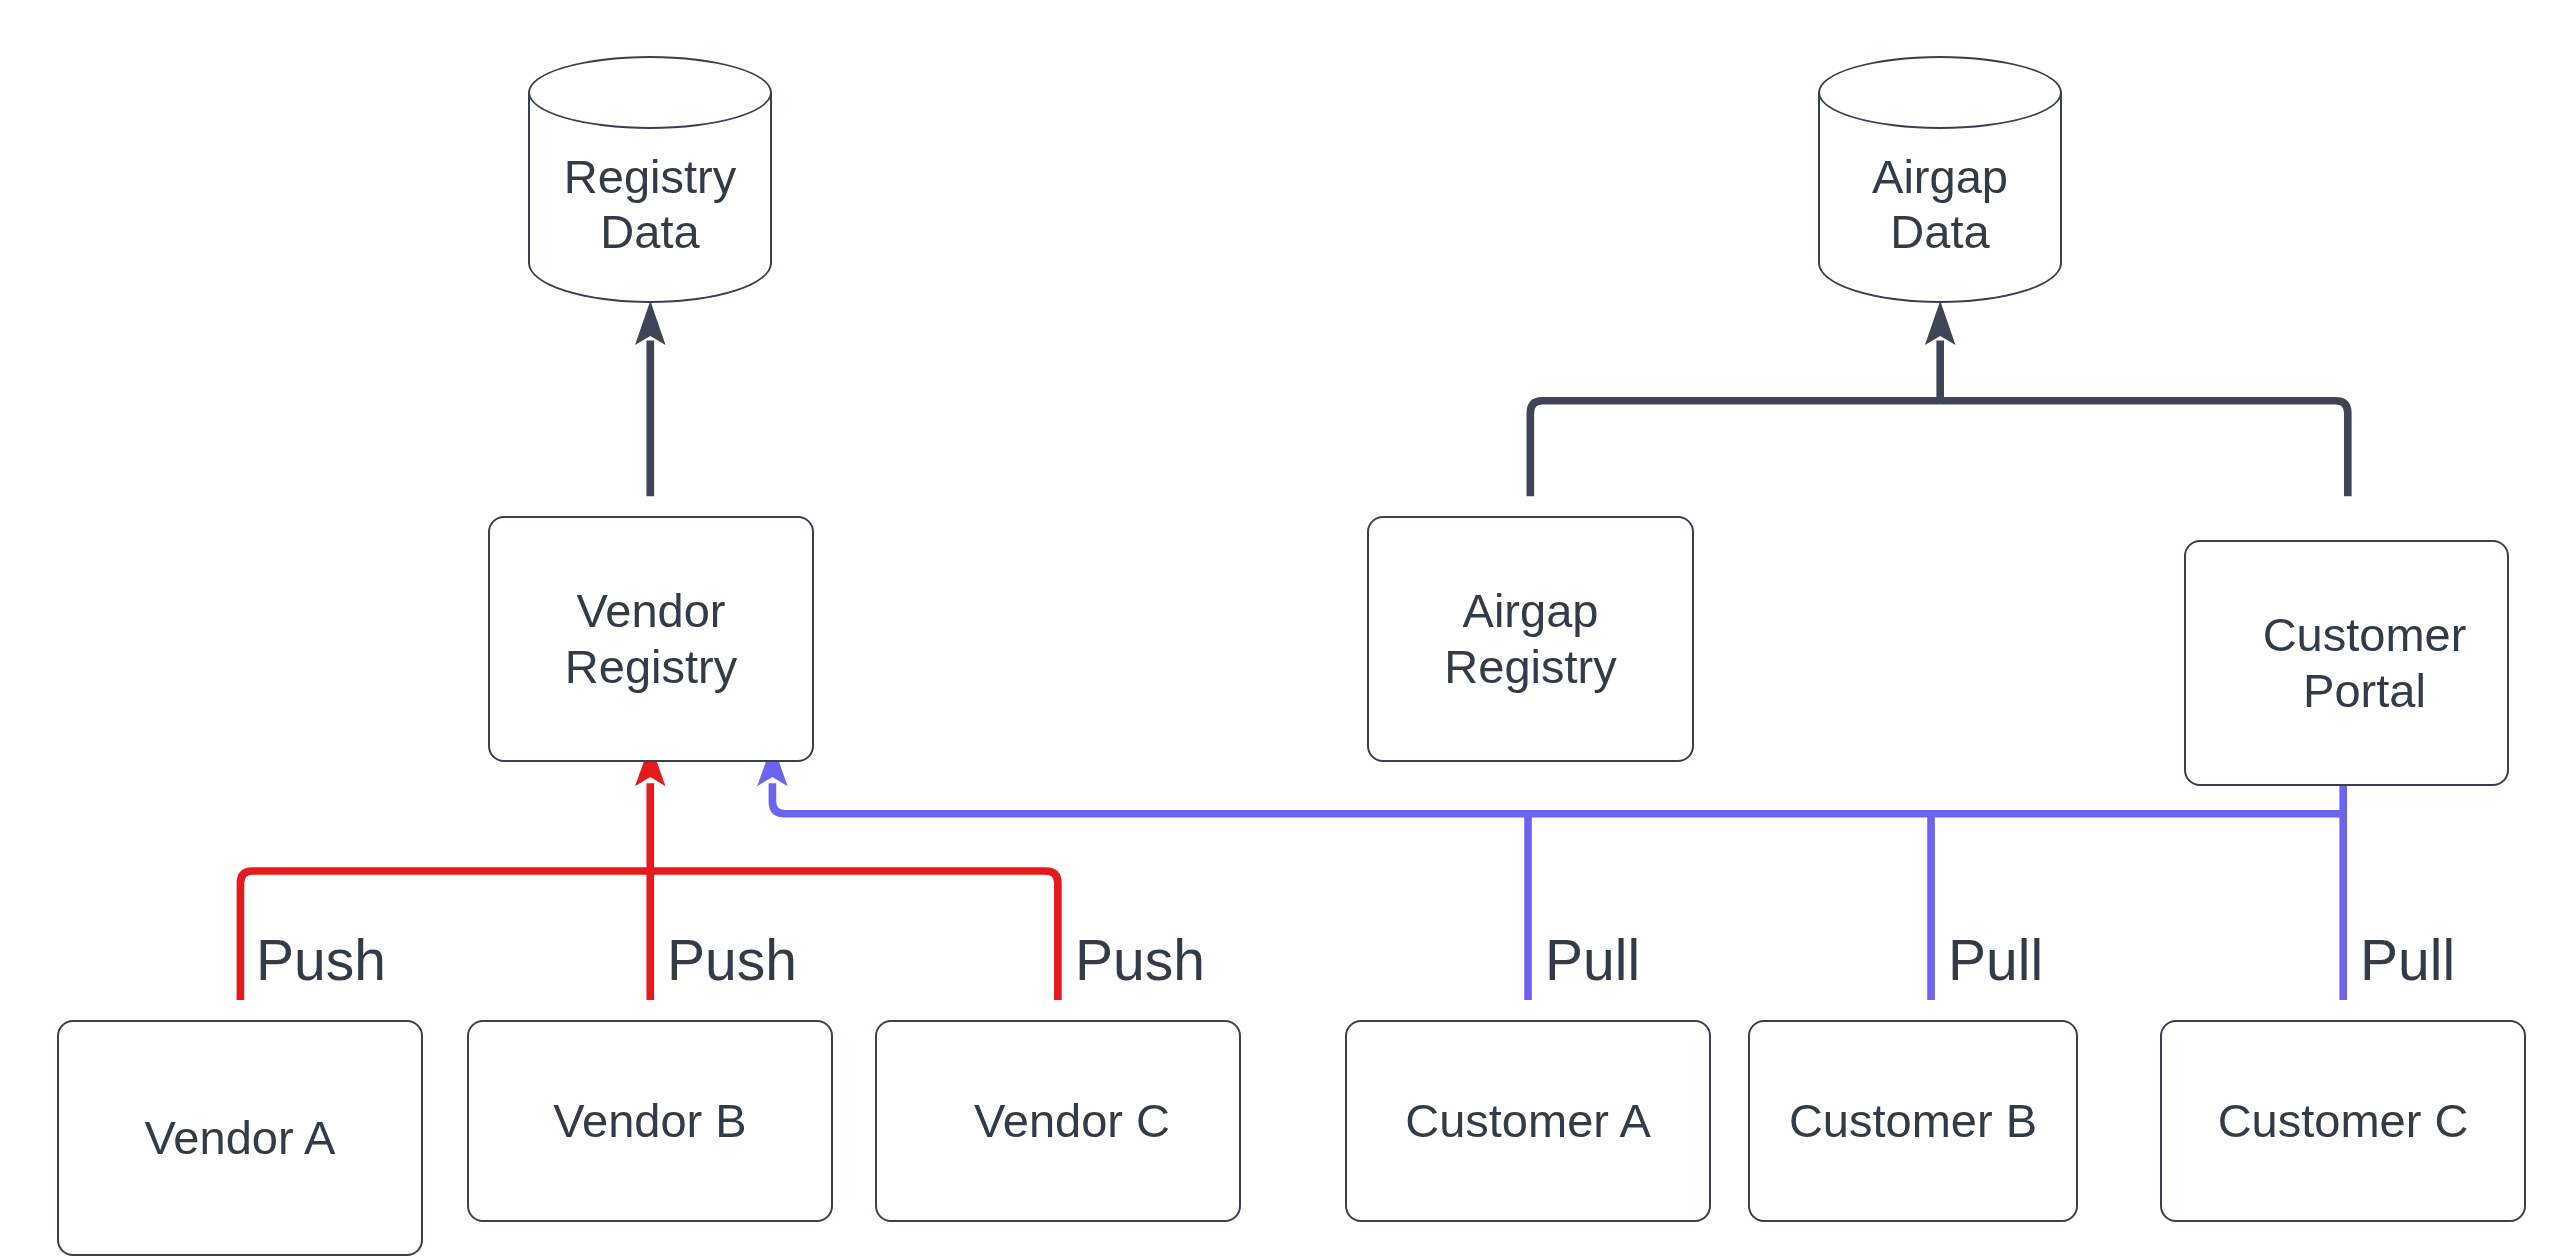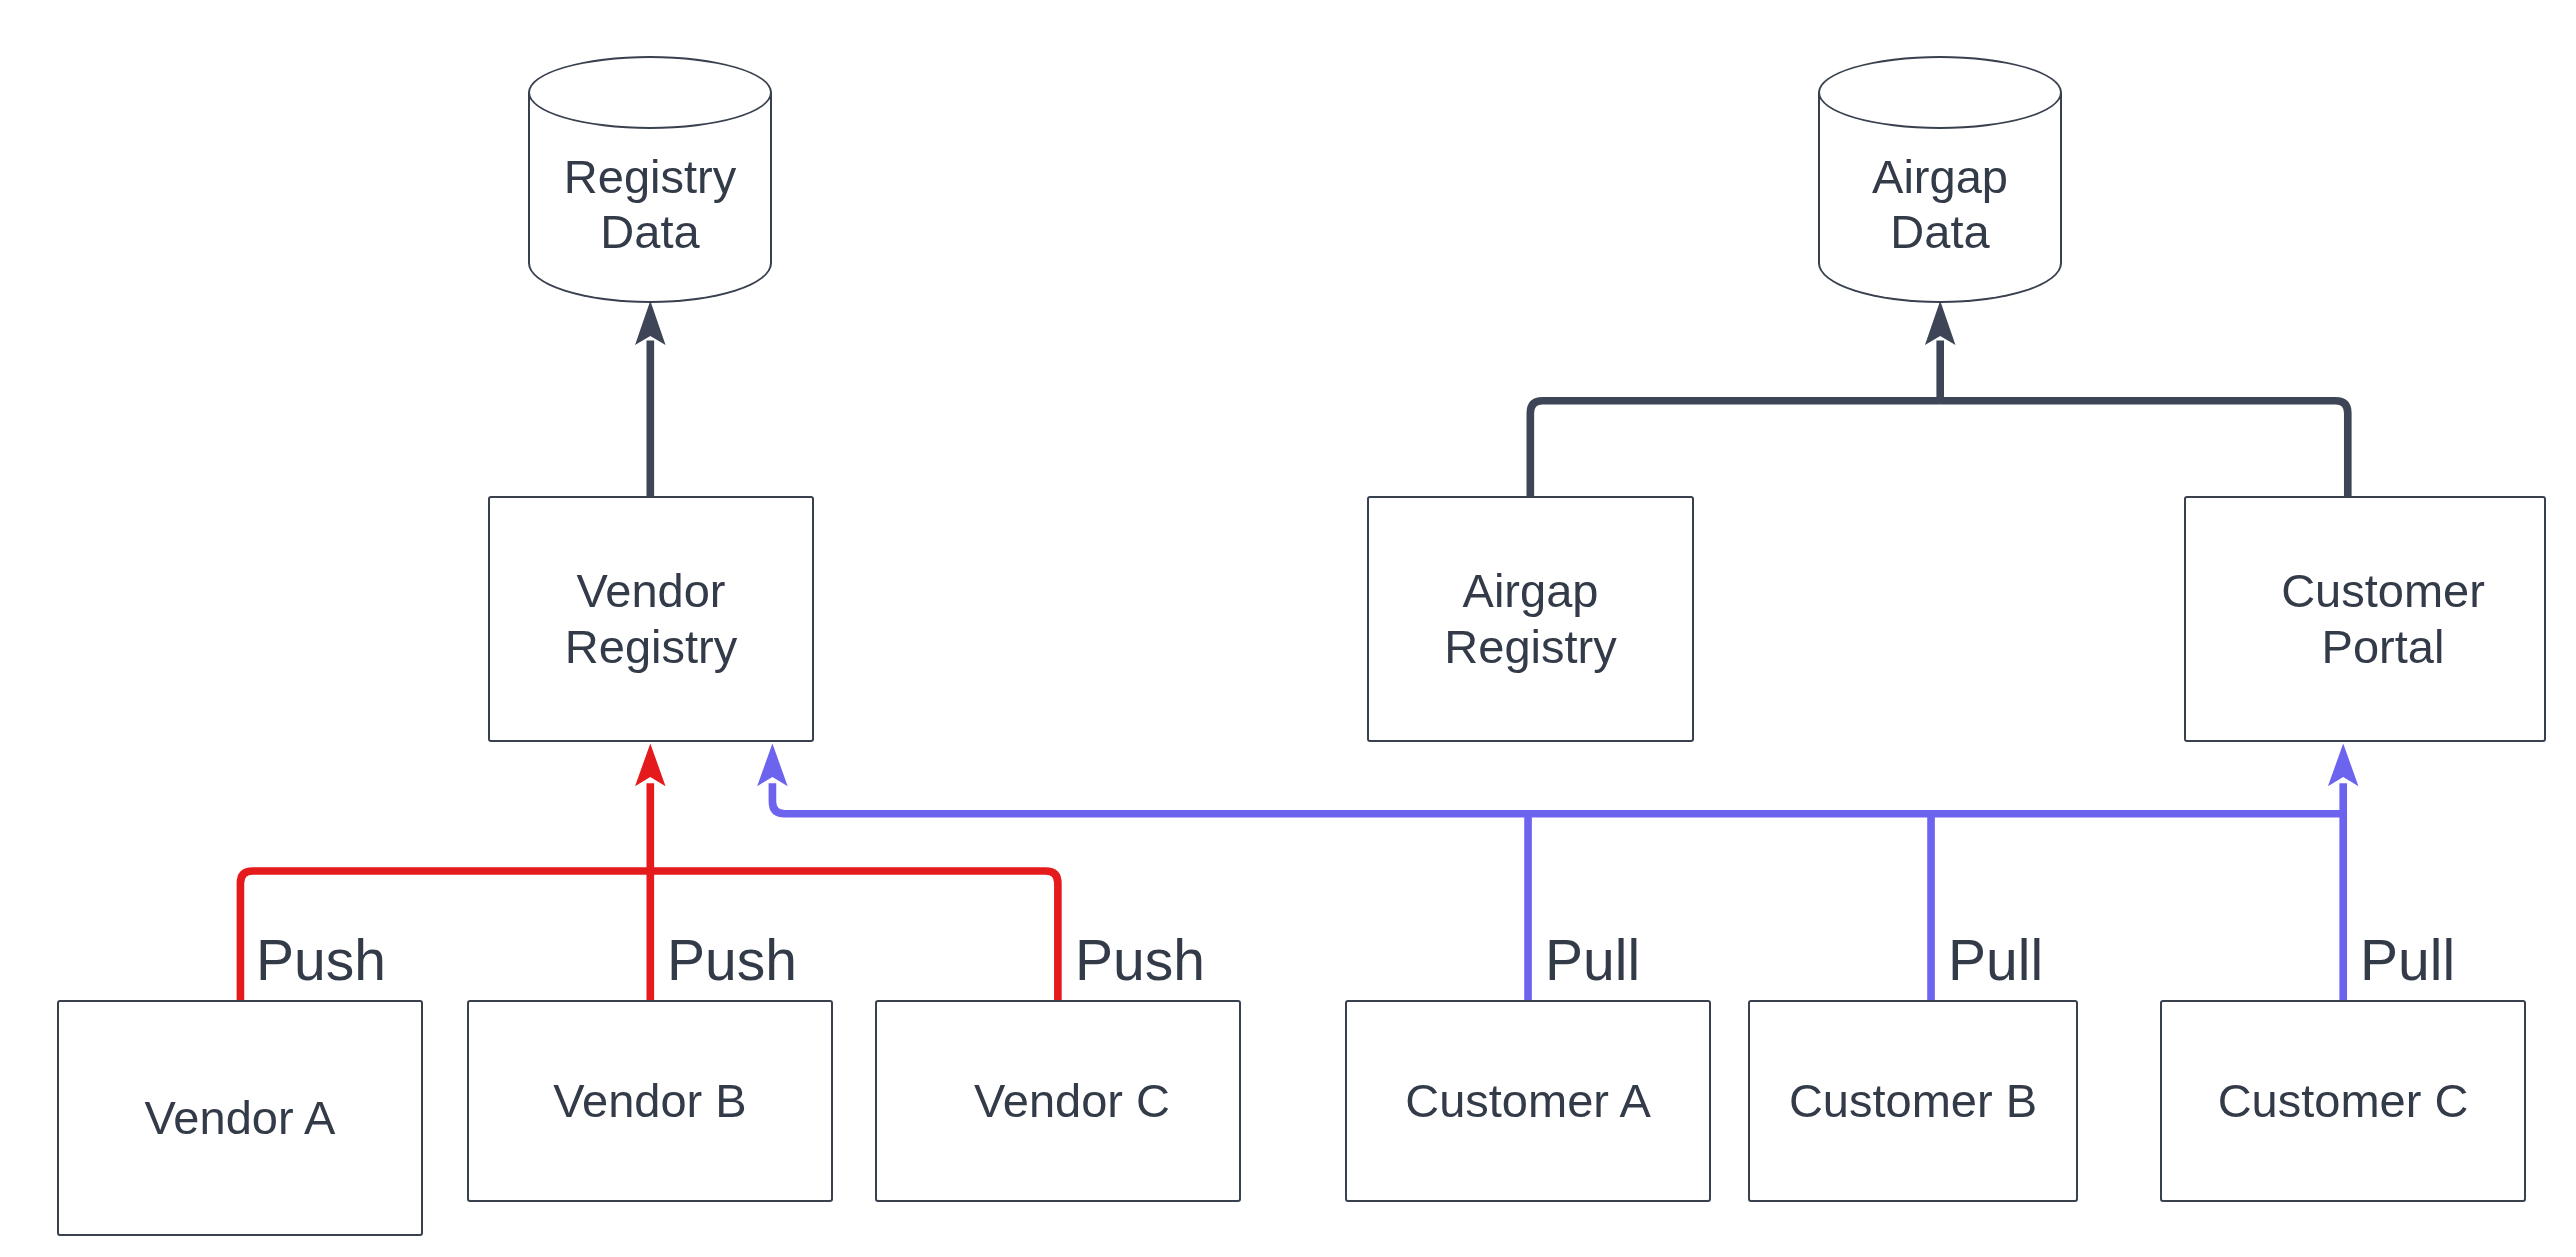--- a/index.html
+++ b/index.html
@@ -37,30 +37,31 @@
   .edges g.push path { stroke: var(--c-push); }
   .edges g.push polygon { fill: var(--c-push); stroke: none; }
   .edges g.pull path { stroke: var(--c-pull); }
   .edges g.pull polygon { fill: var(--c-pull); stroke: none; }
 
   .node {
     position: absolute;
     box-sizing: border-box;
     background: #fff;
     border: 2.3px solid var(--c-node_border);
-    border-radius: 3px;
+    border-radius: 16px;
     display: flex;
     flex-direction: column;
     align-items: center;
     justify-content: center;
     text-align: center;
     font-size: 47px;
     line-height: 56px;
     color: var(--c-text);
     z-index: 2;
+    margin-top: 20px;
   }
 
   .cyl { position: absolute; width: 244px; height: 247px; z-index: 2; }
   .cyl-body {
     position: absolute;
     left: 0; right: 0; top: 36px; bottom: 0;
     box-sizing: border-box;
     background: #fff;
     border: 2.3px solid var(--c-node_border);
     border-top: none;
@@ -152,21 +153,21 @@
   <div class="node" style="left:488px; top:496px; width:326px; height:246px;">
     <span>Vendor</span>
     <span>Registry</span>
   </div>
 
   <div class="node" style="left:1367px; top:496px; width:327px; height:246px;">
     <span>Airgap</span>
     <span>Registry</span>
   </div>
 
-  <div class="node" style="left:2184px; top:496px; width:362px; height:246px;padding-left:36px;">
+  <div class="node" style="left:2184px; top:520px; width:325px; height:246px;padding-left:36px;">
     <span>Customer</span>
     <span>Portal</span>
   </div>
 
   <div class="node" style="left:57px; top:1000px; width:366px; height:236px;">
     <span>Vendor A</span>
   </div>
   <div class="node" style="left:467px; top:1000px; width:366px; height:202px;">
     <span>Vendor B</span>
   </div>

